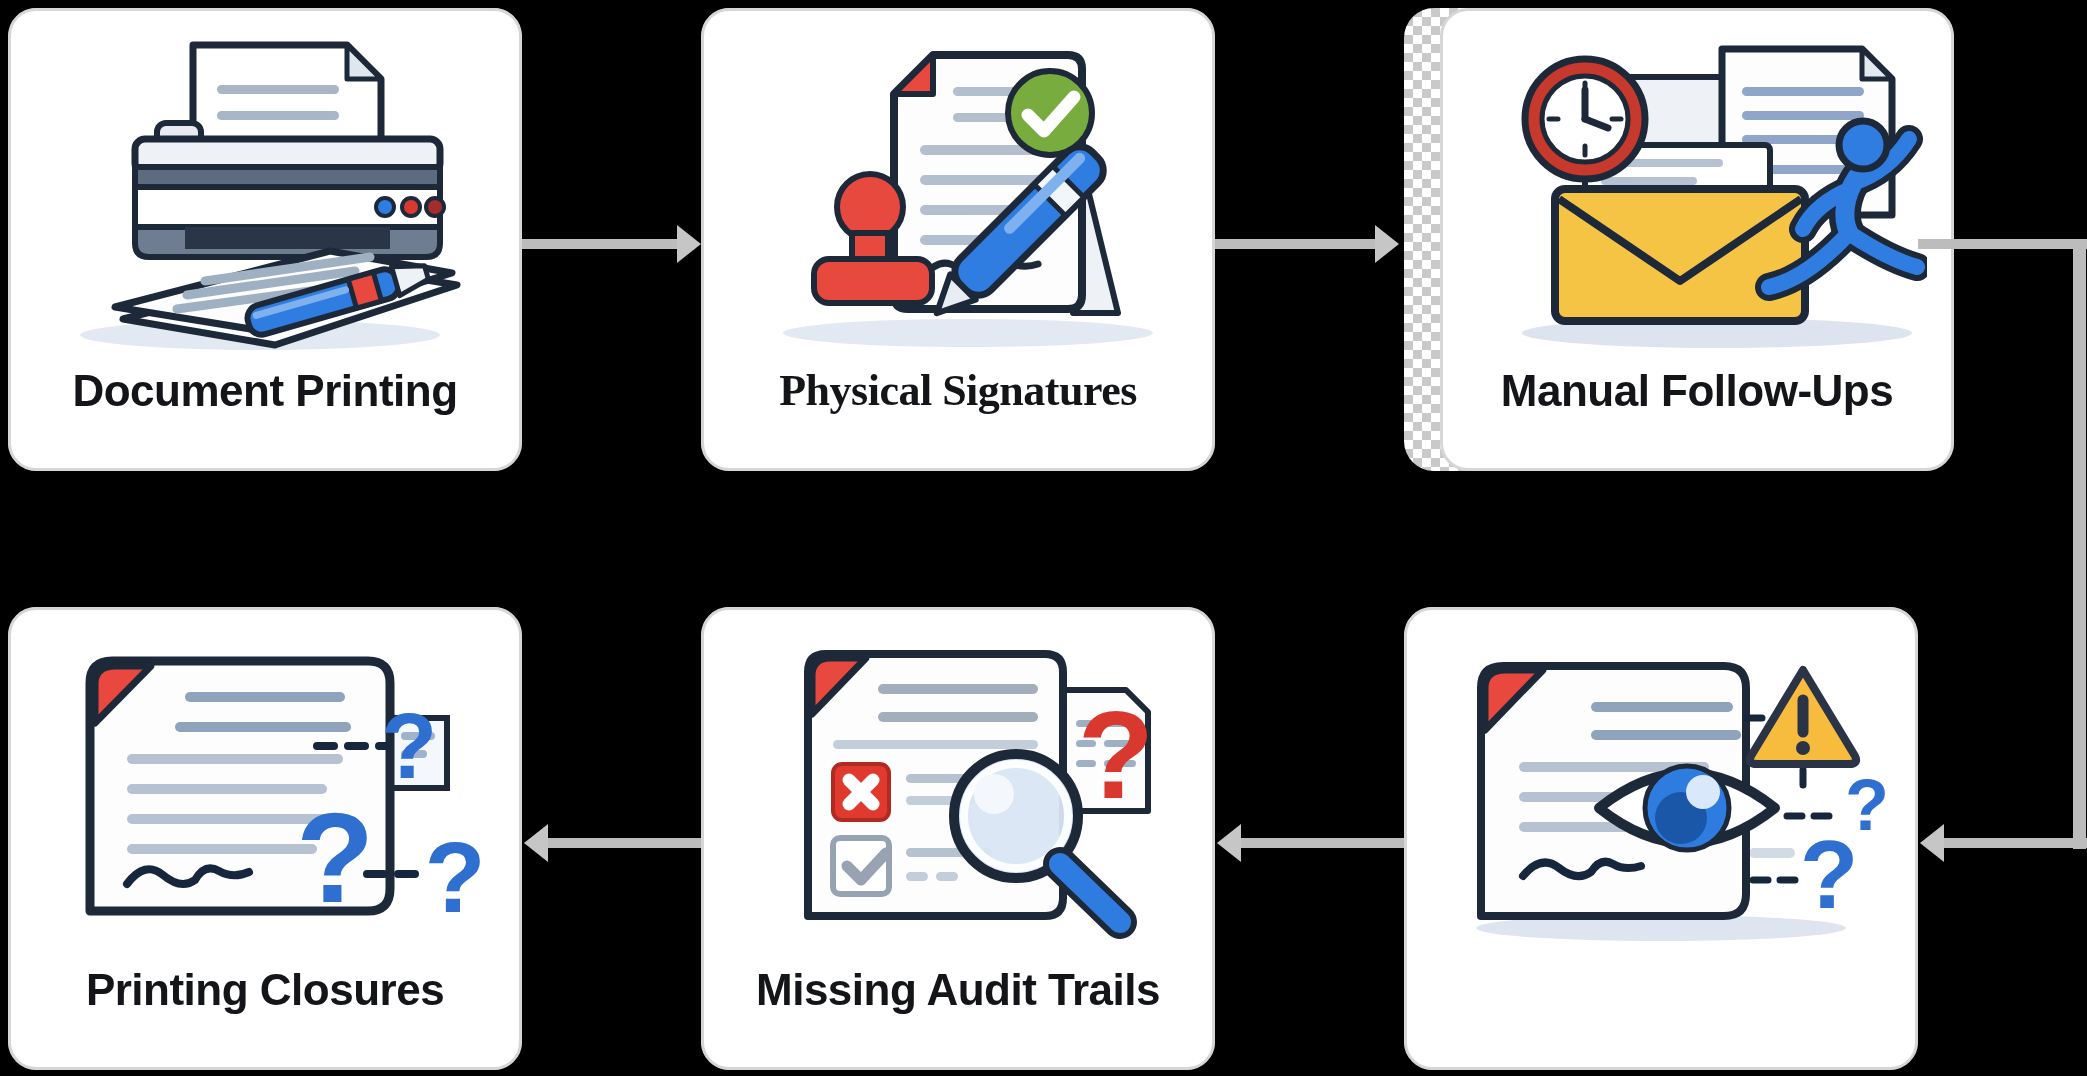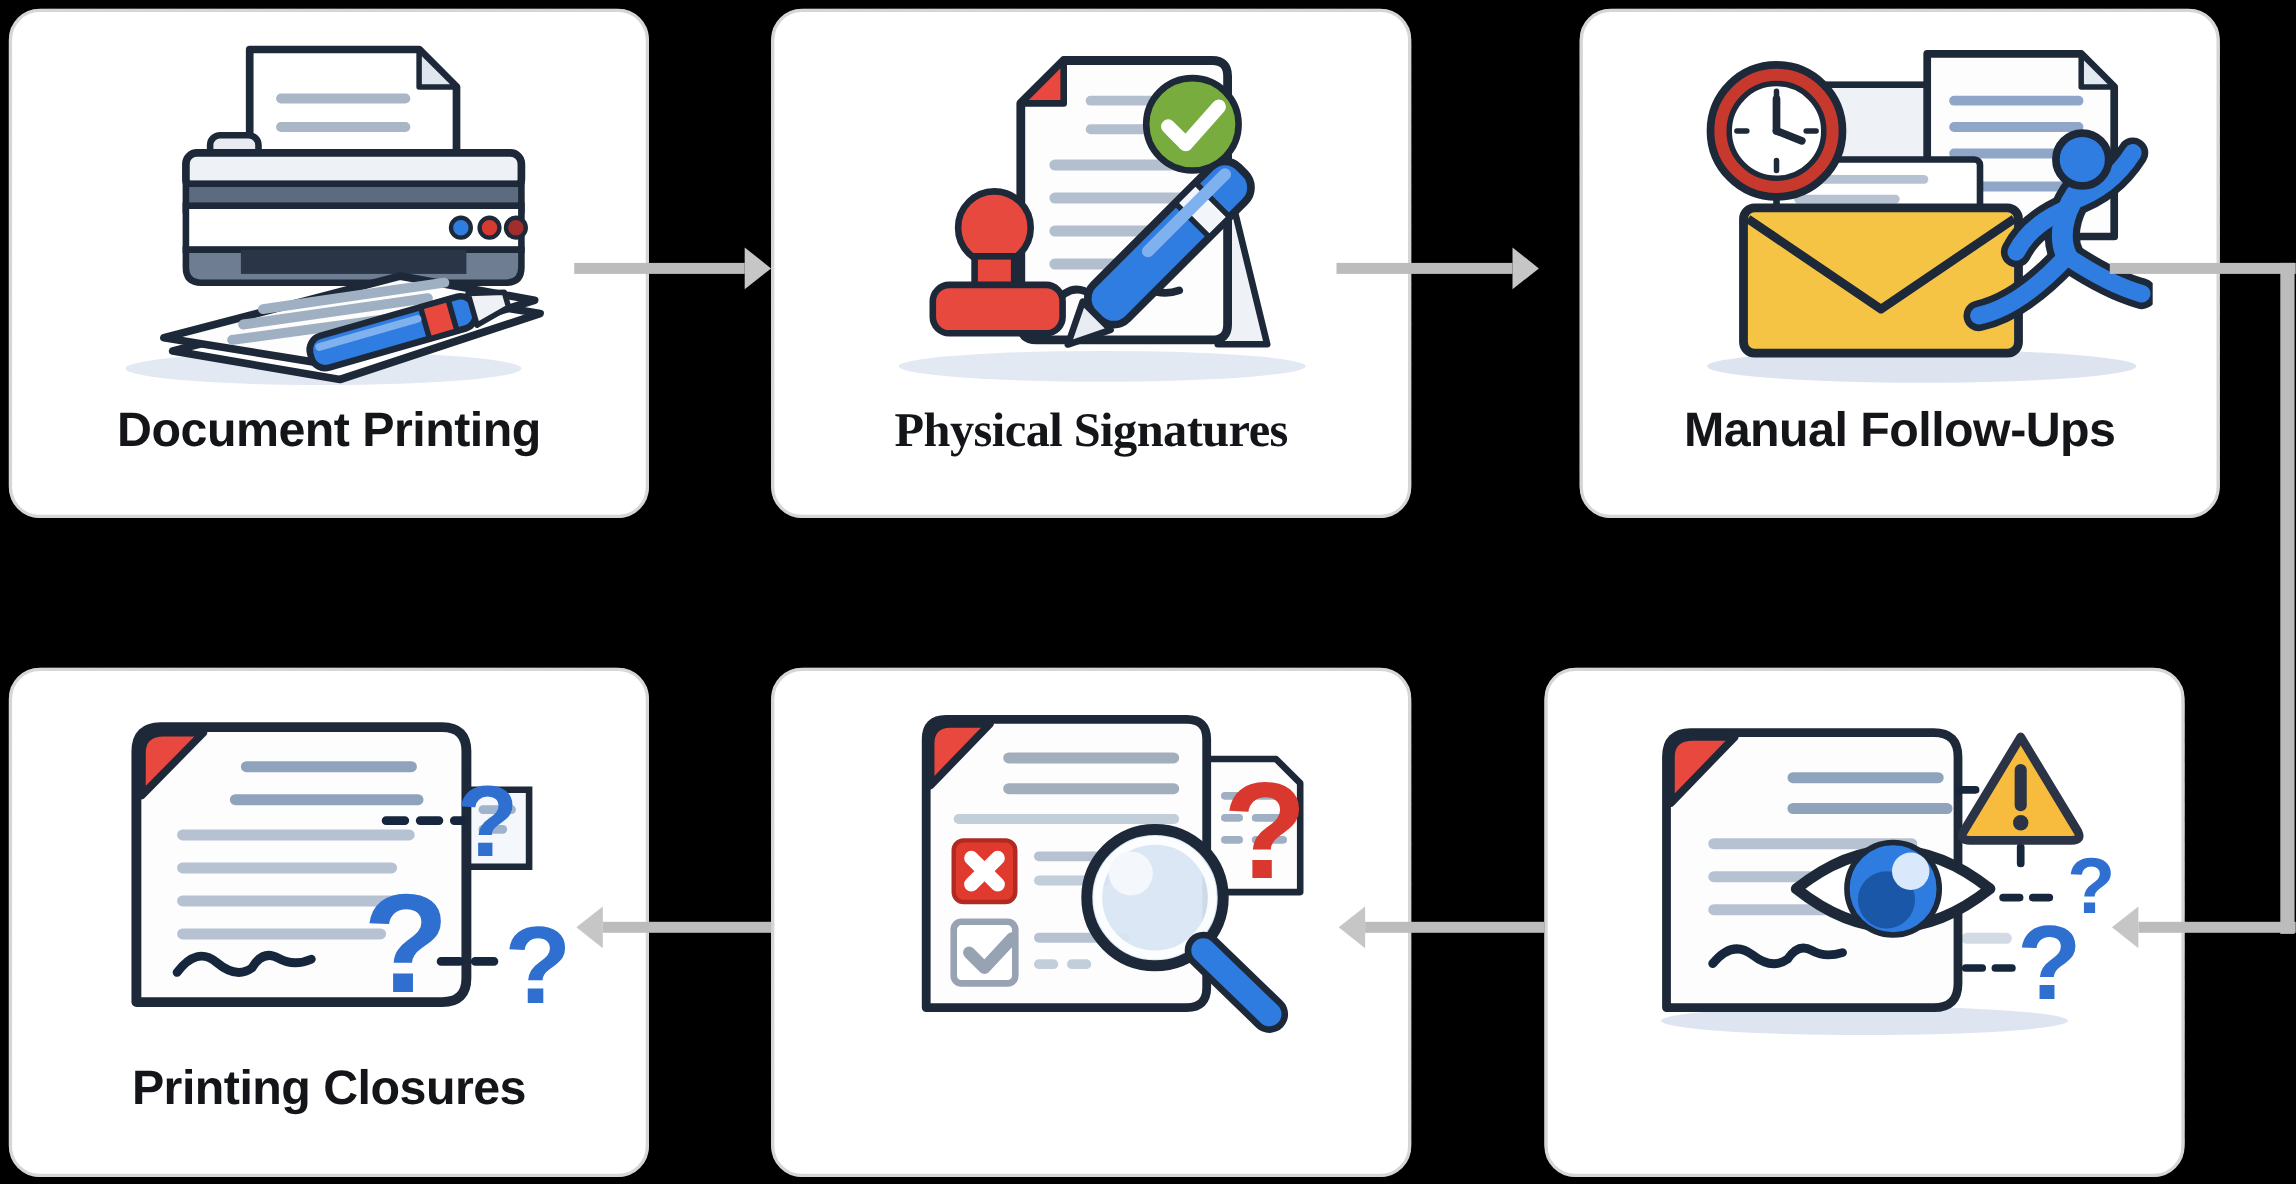--- a/index.html
+++ b/index.html
@@ -1,20 +1,20 @@
 <!DOCTYPE html>
 <html><head>
 <meta charset="utf-8">
 <style>
   html,body{margin:0;padding:0;background:#000;}
   body{width:2087px;height:1076px;position:relative;overflow:hidden;
        font-family:"Liberation Sans",sans-serif;}
   .stage{position:absolute;inset:0;}
   
-  .card-wrap{position:absolute;width:582px;height:463px;border-radius:30px;
+  .card-wrap{position:absolute;width:514px;height:463px;border-radius:30px;
      background-image:
        linear-gradient(45deg,#c9c9c9 25%,transparent 25%,transparent 75%,#c9c9c9 75%),
        linear-gradient(45deg,#c9c9c9 25%,#ffffff 25%,#ffffff 75%,#c9c9c9 75%);
      background-position:0 0,9px 9px;background-size:18px 18px;}
   .card{width:100%;height:100%;box-sizing:border-box;background:#fff;
      border:3px solid #d6d6d6;border-radius:28px;display:flex;
      flex-direction:column;align-items:center;}
   .illus{margin-top:16px;width:460px;height:330px;flex:0 0 auto;}
   .card-title{margin-top:10px;font-size:44px;line-height:1.1;font-weight:700;
      color:#131518;letter-spacing:-0.5px;white-space:nowrap;}
@@ -94,21 +94,21 @@
         <circle cx="322" cy="86" r="42" fill="#79ac3e" stroke="#1d2939" stroke-width="6"></circle>
         <path d="M300 88 l16 16 l30 -34" fill="none" stroke="#ffffff" stroke-width="13" stroke-linecap="round" stroke-linejoin="round"></path>
         <circle cx="142" cy="180" r="33" fill="#e8493f" stroke="#1d2939" stroke-width="6"></circle>
         <rect x="124" y="206" width="36" height="30" fill="#e8493f" stroke="#1d2939" stroke-width="6"></rect>
         <rect x="86" y="232" width="118" height="44" rx="15" fill="#e8493f" stroke="#1d2939" stroke-width="6"></rect>
       </svg>
       <div class="card-title">Physical Signatures</div>
     </div>
   </div>
 
-  <div class="card-wrap" style="left:1436px;top:8px;">
+  <div class="card-wrap" style="left:1404px;top:8px;padding-left:36px;">
     <div class="card">
       <svg class="illus" viewBox="0 0 460 330" aria-hidden="true">
         <ellipse cx="250" cy="306" rx="195" ry="15" fill="#dde4f0"></ellipse>
         <rect x="160" y="50" width="95" height="130" fill="#eef2f7" stroke="#1d2939" stroke-width="6"></rect>
         <path d="M255 22 H395 L425 52 V188 H255 Z" fill="#fdfdfe" stroke="#1d2939" stroke-width="7" stroke-linejoin="round"></path>
         <path d="M395 22 V52 H425 Z" fill="#e3e9f1" stroke="#1d2939" stroke-width="5" stroke-linejoin="round"></path>
         <g fill="#8fa6c8">
           <rect x="275" y="60" width="122" height="9" rx="4.5"></rect>
           <rect x="275" y="84" width="122" height="9" rx="4.5"></rect>
           <rect x="275" y="108" width="122" height="9" rx="4.5"></rect>
@@ -209,20 +209,21 @@
         <rect x="178" y="222" width="86" height="9" rx="4.5" fill="#b6c2d2"></rect>
         <rect x="178" y="246" width="22" height="9" rx="4.5" fill="#c3cedb"></rect>
         <rect x="208" y="246" width="22" height="9" rx="4.5" fill="#c3cedb"></rect>
         <text x="388" y="172" font-size="125" fill="#d8382e" text-anchor="middle">?</text>
         <circle cx="288" cy="190" r="62" fill="#d9e6f3" fill-opacity="0.94" stroke="#1d2939" stroke-width="10"></circle>
         <circle cx="288" cy="190" r="52" fill="none" stroke="#ffffff" stroke-width="8" opacity="0.9"></circle>
         <circle cx="266" cy="168" r="20" fill="#f4f8fc"></circle>
         <path d="M332 238 L392 296" stroke="#1d2939" stroke-width="34" stroke-linecap="round"></path>
         <path d="M332 238 L392 296" stroke="#2e7ce0" stroke-width="22" stroke-linecap="round"></path>
       </svg>
+      <div class="card-title">Missing Audit Trails</div>
     </div>
   </div>
 
   <div class="card-wrap" style="left:1404px;top:607px;">
     <div class="card">
       <svg class="illus" viewBox="0 0 460 330" aria-hidden="true">
         <ellipse cx="230" cy="302" rx="185" ry="13" fill="#dfe5f0"></ellipse>
         <rect x="318" y="130" width="62" height="10" rx="5" fill="#c3cedb" opacity="0.75"></rect>
         <rect x="318" y="222" width="46" height="10" rx="5" fill="#c3cedb" opacity="0.75"></rect>
         <path d="M50 290 V62 q0 -22 22 -22 H293 q22 0 22 22 V268 q0 22 -22 22 Z" fill="#fdfdfe" stroke="#1d2939" stroke-width="8" stroke-linejoin="round"></path>

